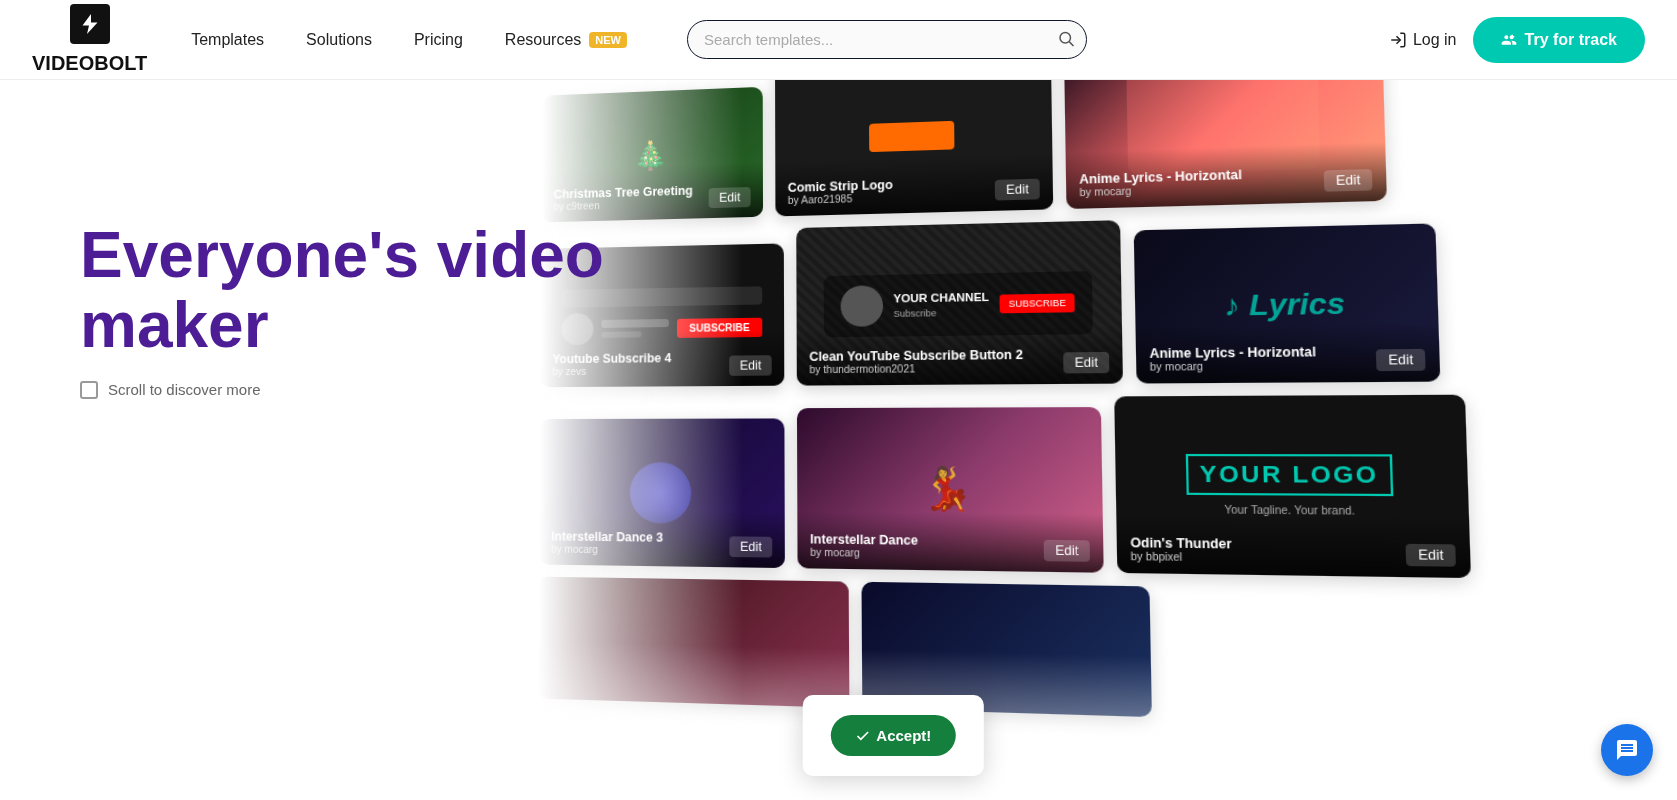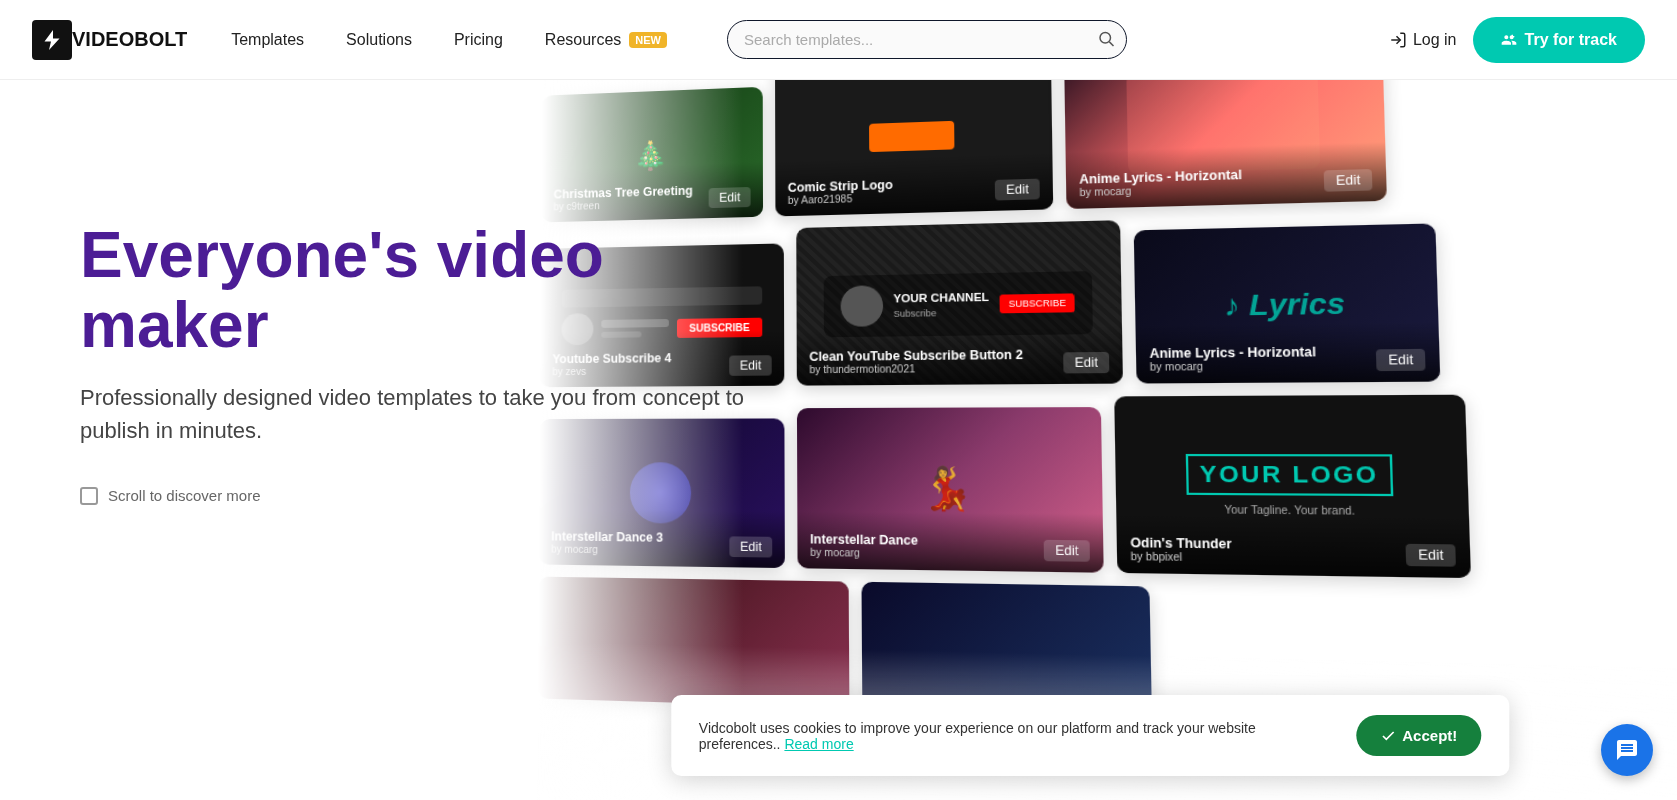--- a/index.html
+++ b/index.html
@@ -6,22 +6,22 @@
     body { font-family: -apple-system, BlinkMacSystemFont, 'Segoe UI', sans-serif; background: #fff; overflow-x: hidden; width: 1677px; height: 800px; position: relative; }
 
     
     .navbar {
       position: fixed; top: 0; left: 0; right: 0; height: 80px;
       background: #fff; border-bottom: 1px solid #eee;
       display: flex; align-items: center; padding: 0 32px; z-index: 100;
       gap: 32px;
     }
     .logo {
-      display: flex; align-items: center; text-decoration: none;
-      font-weight: 900; font-size: 20px; color: #111; white-space: nowrap;
+      display: flex; align-items: center; gap: 8px; text-decoration: none;
+      font-weight: 900; font-size: 20px; color: #111; white-space: nowrap; flex-direction: column;
     }
     .logo-icon {
       width: 40px; height: 40px; background: #111; border-radius: 4px;
       display: flex; align-items: center; justify-content: center;
     }
     .logo-icon svg { width: 24px; height: 24px; }
     .nav-links { display: flex; align-items: center; gap: 18px; }
     .nav-link {
       padding: 8px 12px; font-size: 16px; font-weight: 500; color: #222;
       text-decoration: none; cursor: pointer; border-radius: 4px;
@@ -253,21 +253,20 @@
       </svg>
       <span>Try for track</span>
     </button>
   </div>
 </nav>
 
 <div class="hero">
 
   <div class="hero-text">
     <h1 class="hero-title">Everyone's video maker</h1>
-    <p class="hero-subtitle">Professionally designed video templates to take you from concept to publish in minutes.</p>
     <div class="scroll-hint">
       <div class="scroll-box"></div>
       <span>Scroll to discover more</span>
     </div>
   </div>
 
   <div class="template-grid">
     <div class="grid-fade-left"></div>
     <div class="grid-fade-bottom"></div>
 
@@ -415,26 +414,20 @@
       <div class="template-card" style="width:300px;height:120px;background:linear-gradient(135deg,#1a0a0a,#4a1a2a);">
         <div style="width:100%;height:100%;background:linear-gradient(135deg,#2a0a0a,#8a3050);"></div>
       </div>
       <div class="template-card" style="width:260px;height:120px;background:linear-gradient(135deg,#0a0a2a,#1a3060);">
       </div>
     </div>
   </div>
 </div>
 
 <div class="cookie-banner">
-  <p class="cookie-text">
-    <span>Vidcobolt uses cookies to improve your experience on our platform and track your website preferences..</span>
-    <a class="cookie-link" href="#">
-      <span>Read more</span>
-    </a>
-  </p>
   <button class="accept-btn">
     <svg width="16" height="16" viewBox="0 0 24 24" fill="white">
       <polyline points="20 6 9 17 4 12" stroke="white" stroke-width="2.5" fill="none"></polyline>
     </svg>
     <span>Accept!</span>
   </button>
 </div>
 
 <div class="chat-bubble">
   <svg width="24" height="24" viewBox="0 0 24 24" fill="white">

